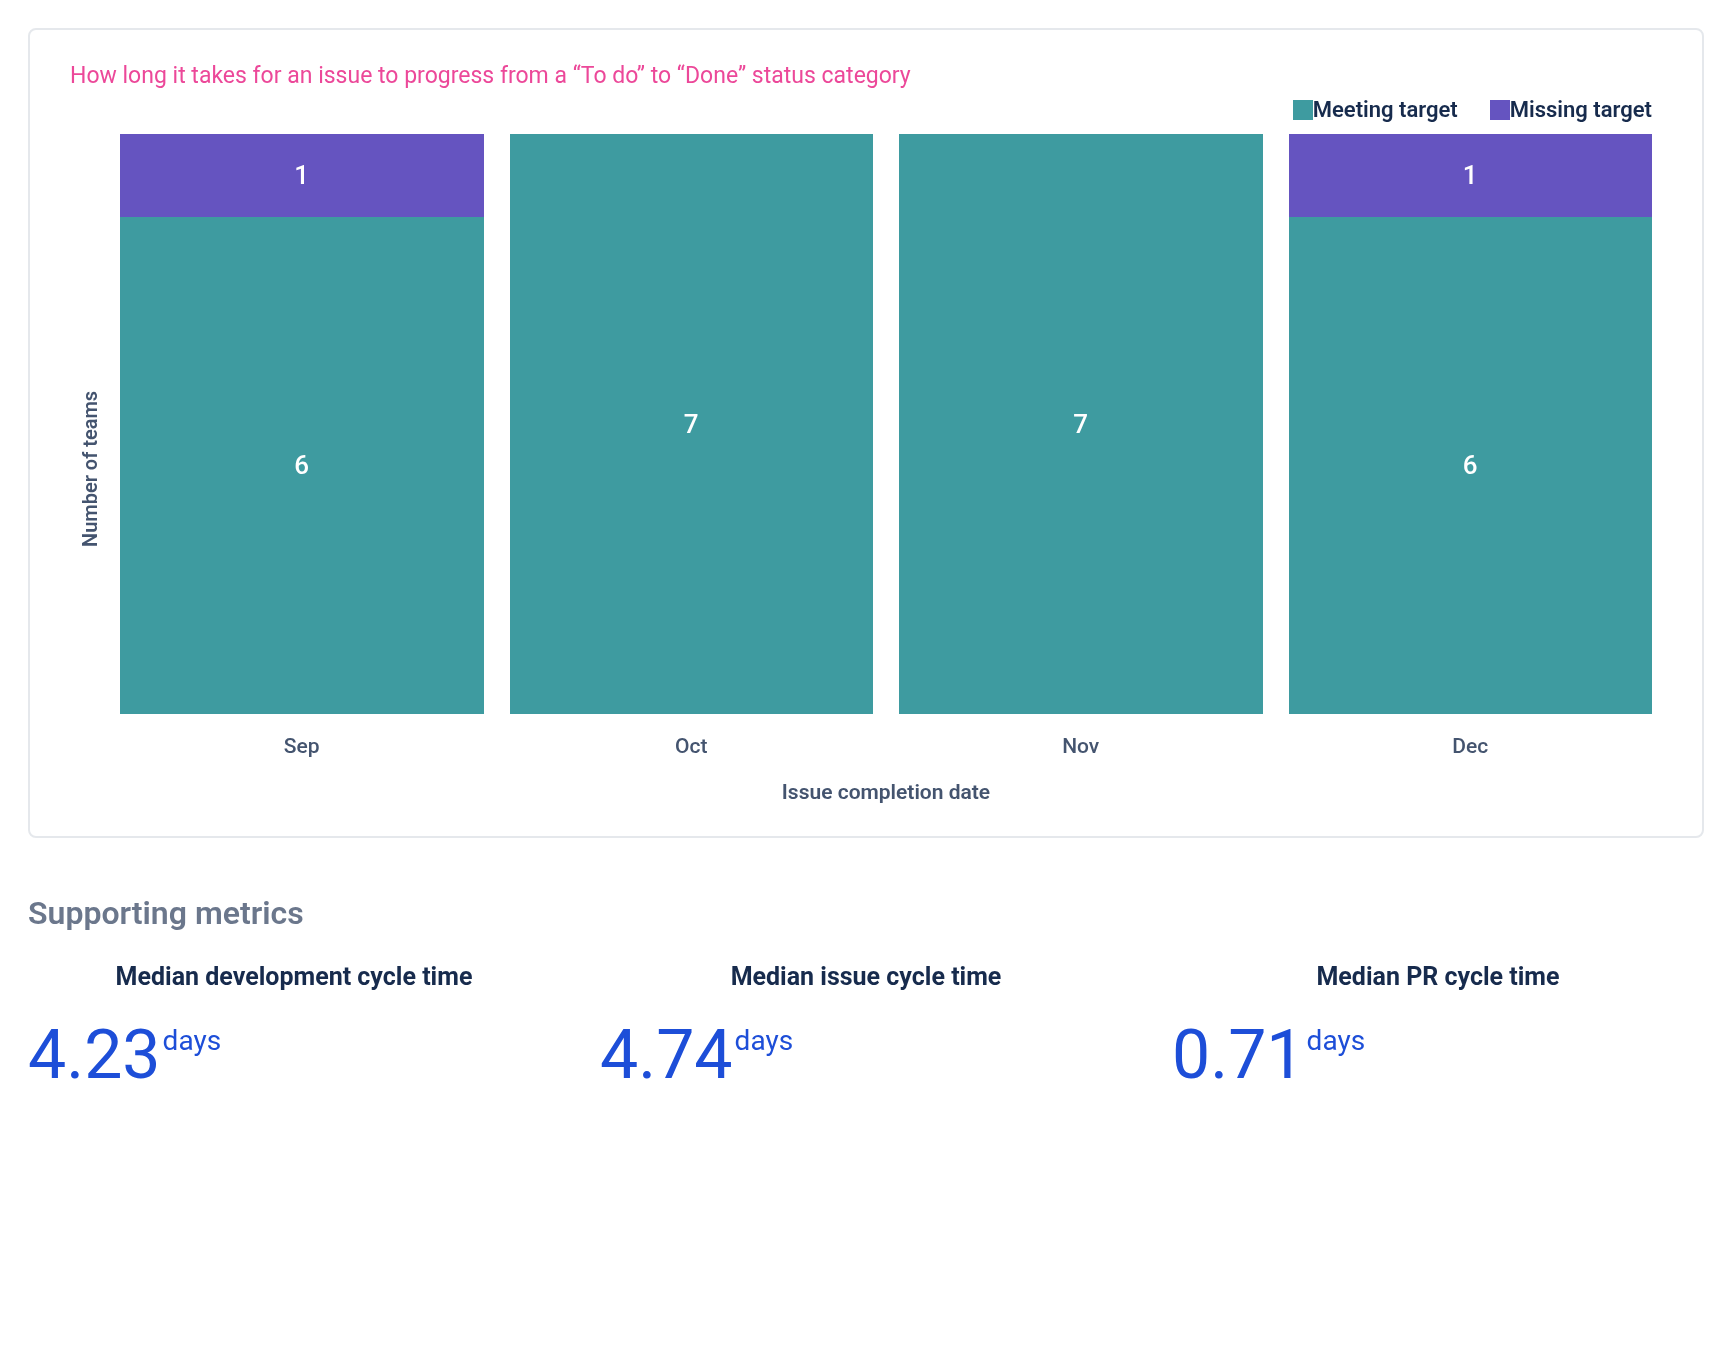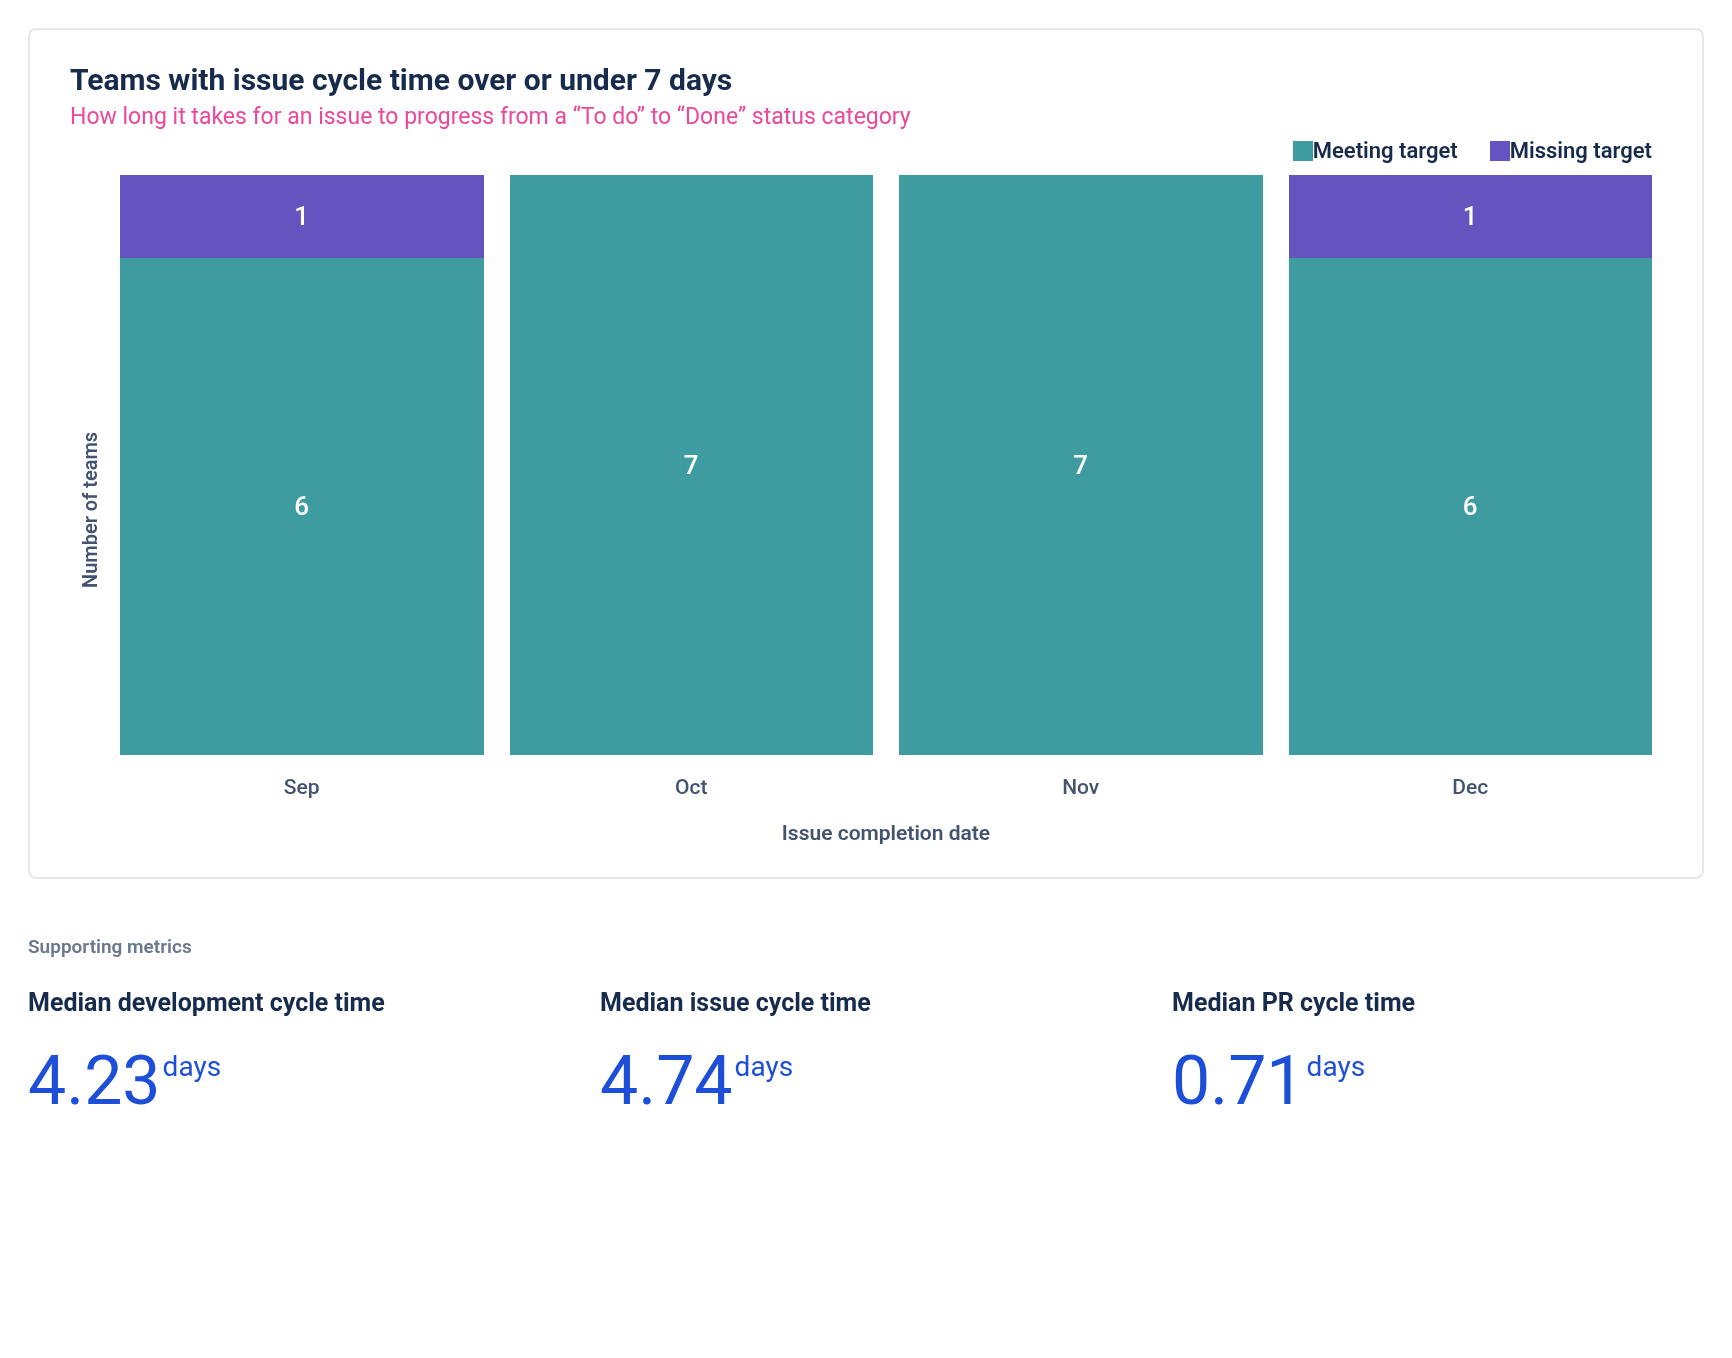--- a/index.html
+++ b/index.html
@@ -105,31 +105,32 @@
     text-align: center;
     font-size: 21px;
     font-weight: 600;
     color: #44546F;
     margin-top: 22px;
   }
   .supporting {
     margin-top: 56px;
   }
   .supporting-heading {
-    font-size: 19px;
+    font-size: 32px;
     font-weight: 600;
     color: #6B778C;
     margin-bottom: 30px;
   }
   .metrics-row {
     display: flex;
     gap: 40px;
   }
   .metric {
     flex: 1;
+    text-align: center;
   }
   .metric-label {
     font-size: 25px;
     font-weight: 700;
     color: #172B4D;
     margin-bottom: 30px;
   }
   .metric-value {
     font-size: 68px;
     font-weight: 400;
@@ -142,21 +143,20 @@
     font-size: 28px;
     font-weight: 400;
     margin-top: 6px;
     margin-left: 2px;
   }
 </style>
 </head>
 <body>
 
 <div class="card">
-  <div class="card-title">Teams with issue cycle time over or under 7 days</div>
   <div class="card-subtitle">How long it takes for an issue to progress from a “To do” to “Done” status category</div>
 
   <div class="legend">
     <div class="legend-item">
       <span class="legend-swatch" style="background:#3E9BA0"></span>
       <span>Meeting target</span>
     </div>
     <div class="legend-item">
       <span class="legend-swatch" style="background:#6554C0"></span>
       <span>Missing target</span>

